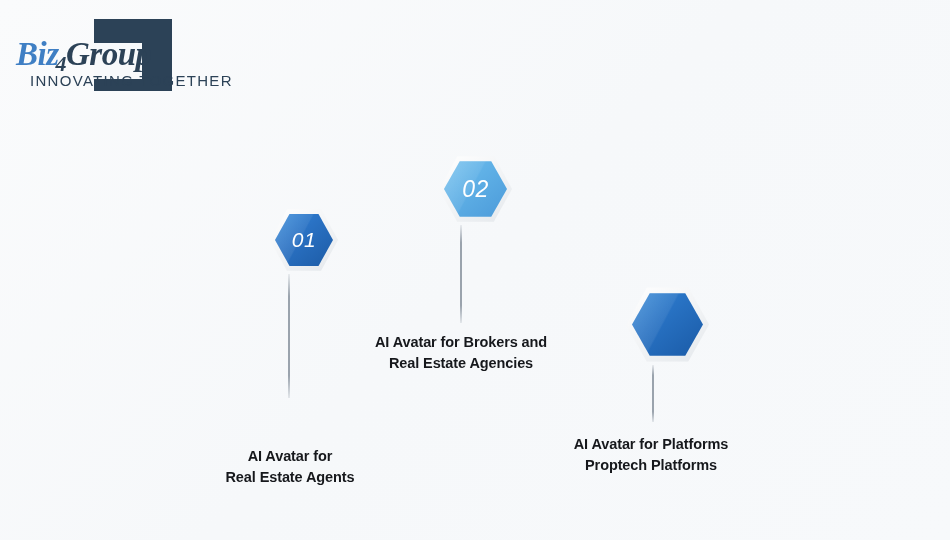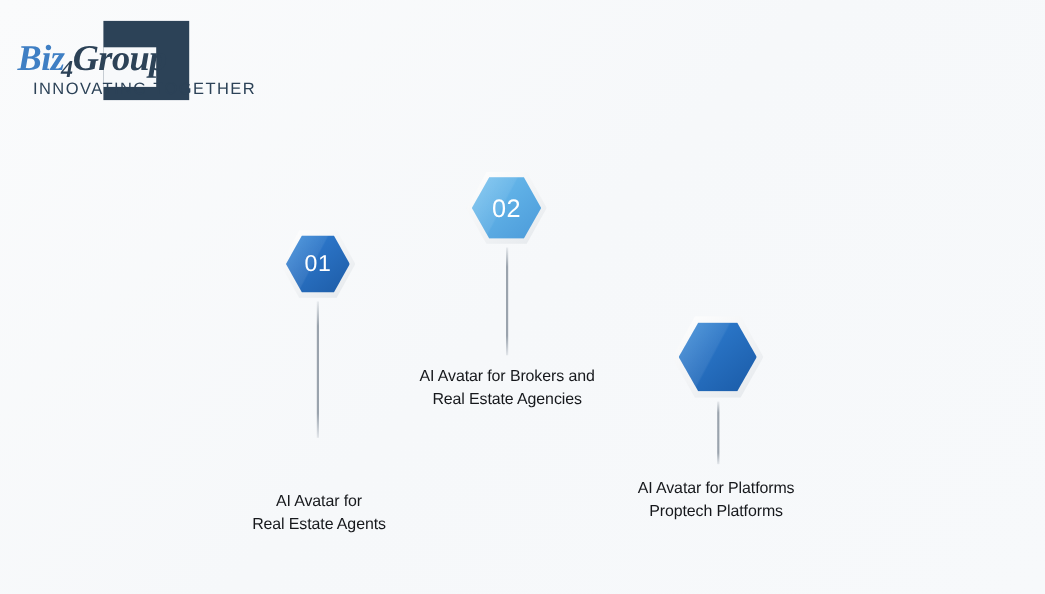--- a/index.html
+++ b/index.html
@@ -106,22 +106,23 @@
     background: #3a5a7d;
     border-radius: 1px;
   }
 
   
   .node {
     position: absolute;
   }
   .hex-wrap {
     position: absolute;
-    left: 0;
+    left: 15px;
     top: 0;
+    font-style: italic;
   }
   .hex-outer, .hex-inner {
     position: absolute;
     left: 0; top: 0;
     clip-path: polygon(25% 2%, 75% 2%, 100% 50%, 75% 98%, 25% 98%, 0% 50%);
   }
   .hex-outer {
     background: linear-gradient(145deg, #ffffff 0%, #f1f3f5 55%, #e4e8ec 100%);
     filter: drop-shadow(0 2px 4px rgba(40,60,90,0.18));
   }
@@ -147,21 +148,21 @@
   .connector {
     position: absolute;
     width: 1.5px;
     background: linear-gradient(180deg, rgba(150,160,172,0.15) 0%, #9aa3ad 18%, #9aa3ad 82%, rgba(150,160,172,0.2) 100%);
   }
   .node-label {
     position: absolute;
     text-align: center;
     color: #16181c;
     font-size: 14.5px;
-    font-weight: normal;
+    font-weight: bold;
     line-height: 21px;
     letter-spacing: -0.1px;
   }
 
   
   #node-1 { left: 255px; top: 208px; }
   #node-1 .hex-wrap, #node-1 .hex-outer, #node-1 .hex-inner,
   #node-1 .hex-sheen, #node-1 .hex-num { width: 68px; height: 64px; }
   #node-1 .hex-inner, #node-1 .hex-sheen, #node-1 .hex-num {
     left: 5px; top: 5px; width: 58px; height: 54px;

